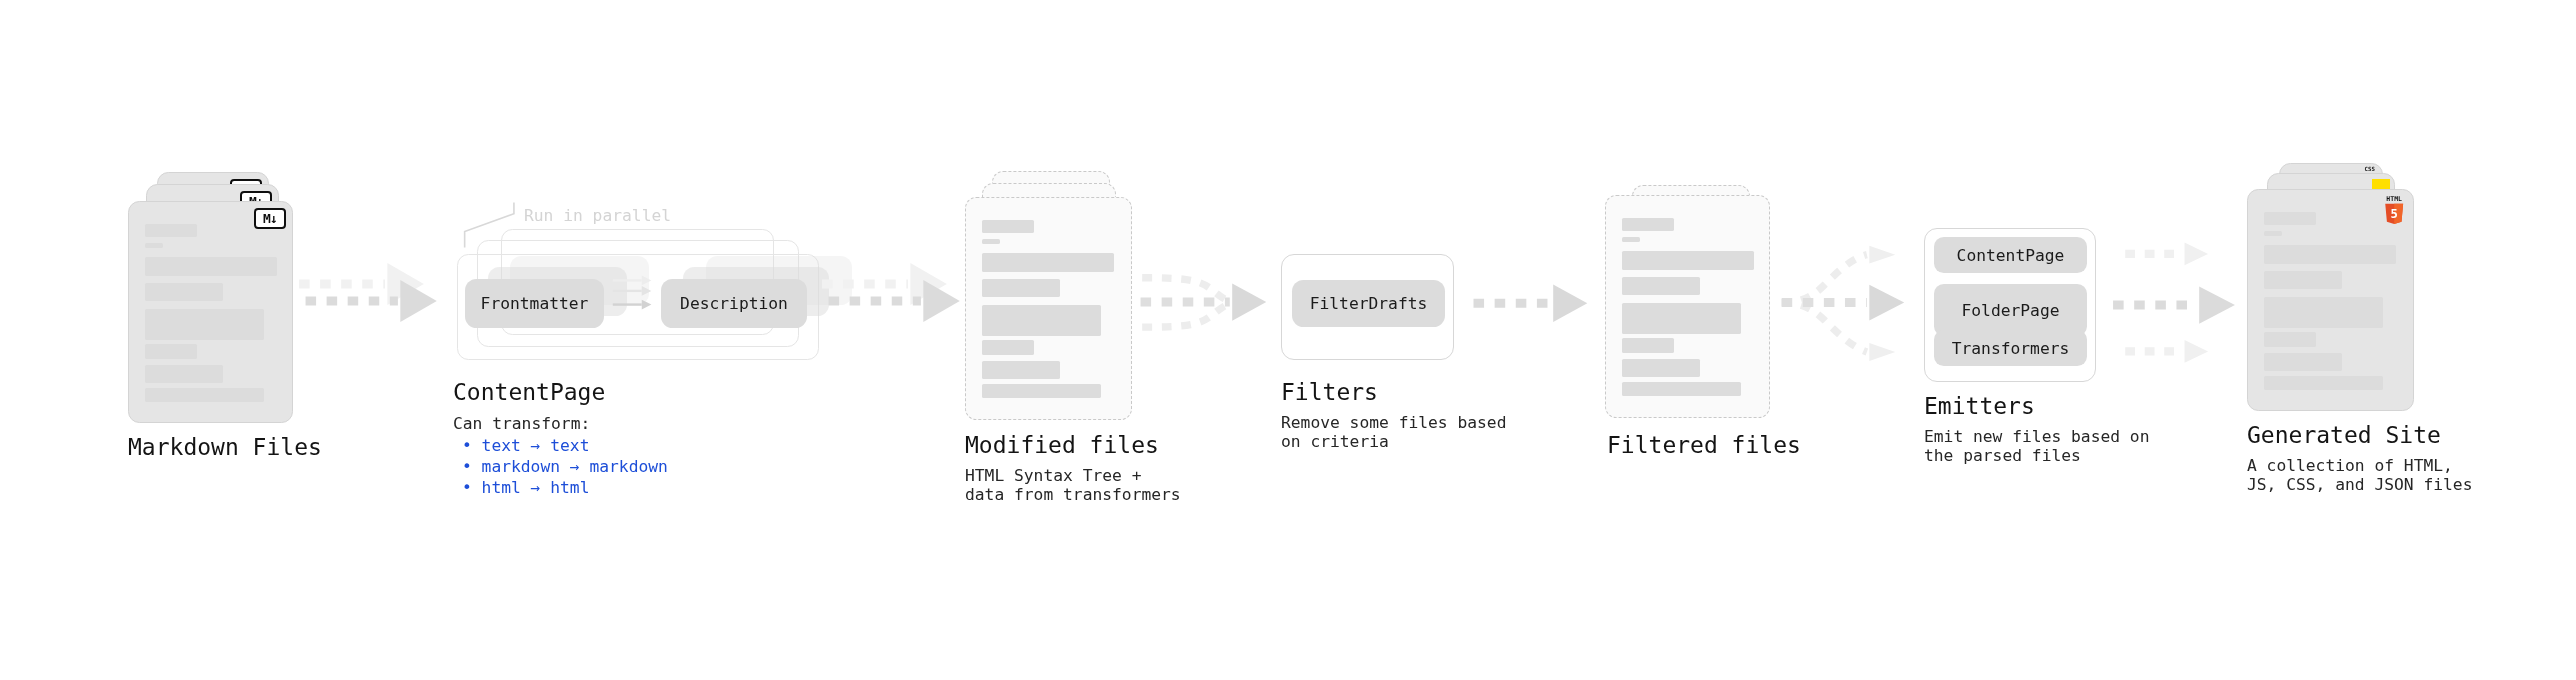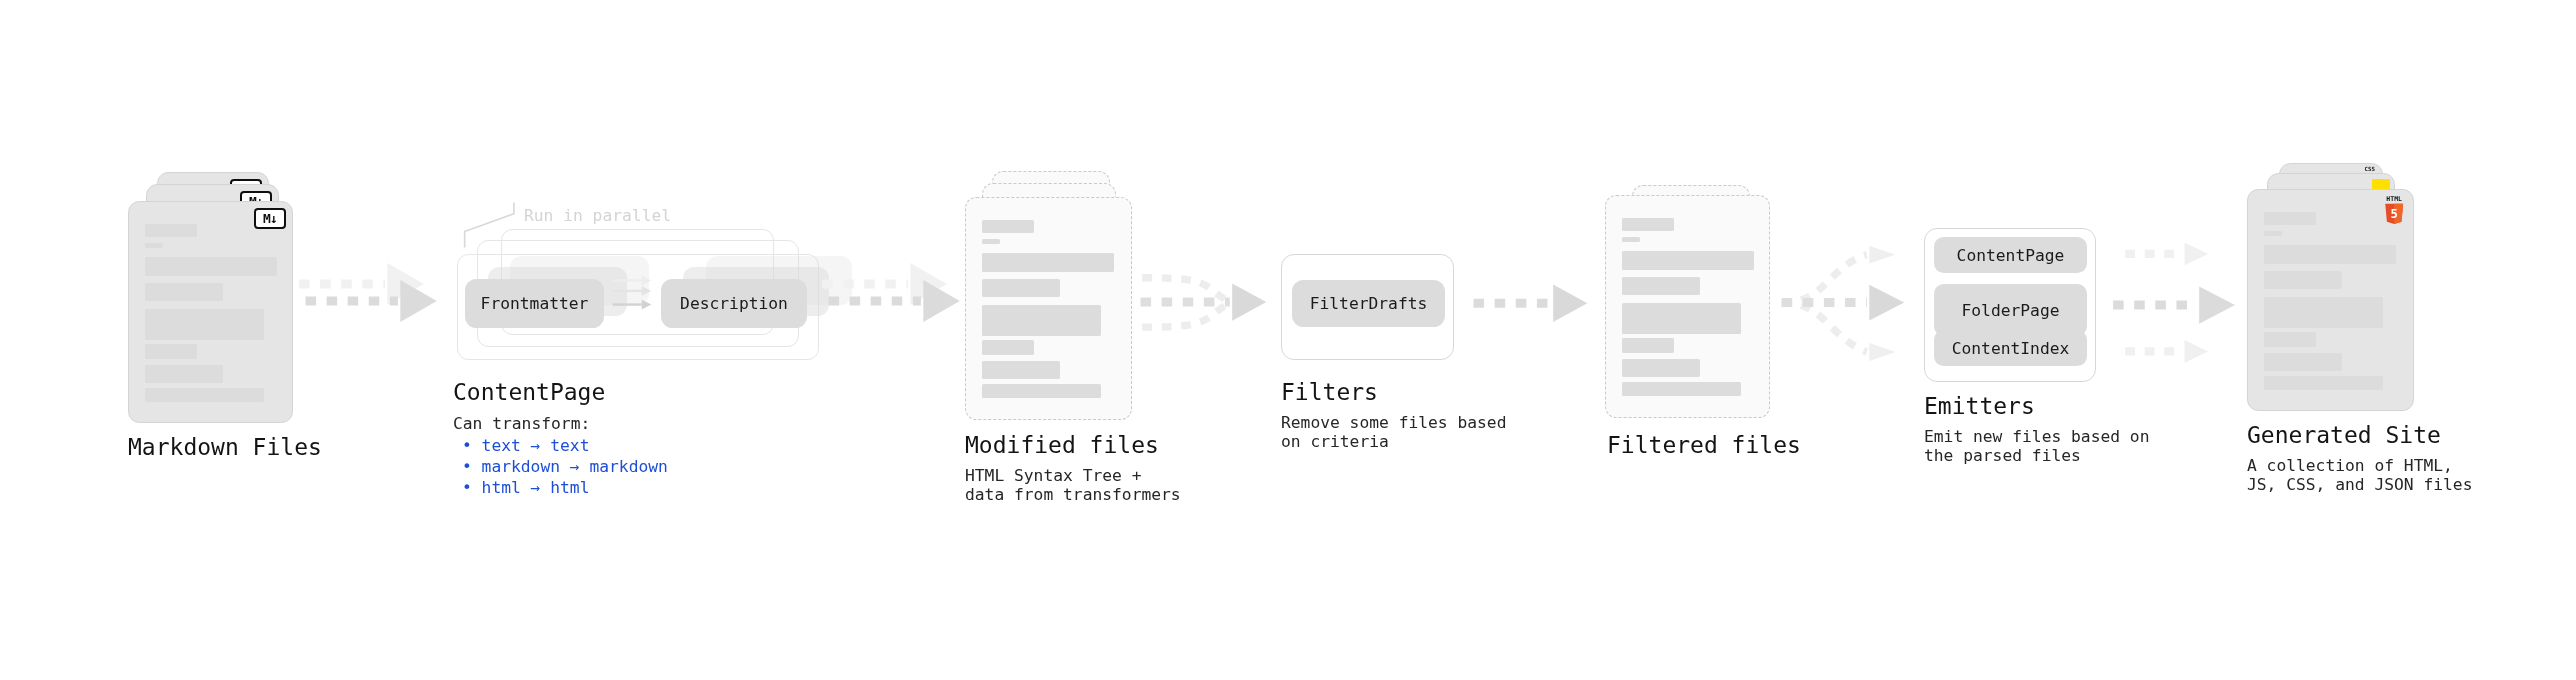--- a/index.html
+++ b/index.html
@@ -191,21 +191,21 @@
     <polygon points="115,7 115,29 147,18" fill="#efefef"></polygon>
     <path d="M 7,77 C 30,77 45,84 60,99 C 80,119 95,132 112,138" fill="none" stroke="#ededed" stroke-width="9" stroke-dasharray="12 12"></path>
     <polygon points="115,127 115,149 147,138" fill="#efefef"></polygon>
     <line x1="7" y1="77" x2="112" y2="77" stroke="#dedede" stroke-width="11" stroke-dasharray="13 13"></line>
     <polygon points="115,55 115,99 158,77" fill="#d9d9d9"></polygon>
   </svg>
 
   <div class="panel-box" style="left:1924px;top:228px;width:172px;height:154px;"></div>
   <div class="chip" style="left:1934px;top:237px;width:153px;height:36px;border-radius:9.8px;text-align:right;">ContentPage</div>
   <div class="chip" style="left:1934px;top:284px;width:153px;height:52px;border-radius:9.8px;">FolderPage</div>
-  <div class="chip" style="left:1934px;top:330px;width:153px;height:36px;border-radius:9.8px;">ContentIndex</div>
+  <div class="chip" style="left:1934px;top:330px;width:153px;height:36px;border-radius:9.8px;">Transformers</div>
   <div class="tblock" style="left:1924px;top:393px;">
     <div class="title">Emitters</div>
     <div class="desc">Emit new files based on
 the parsed files</div>
   </div>
 
   <svg class="arrow-svg" style="left:2109px;top:236px;" width="130" height="130" viewBox="0 0 160 160">
     <line x1="20" y1="22" x2="90" y2="22" stroke="#f0f0f0" stroke-width="10" stroke-dasharray="12 12"></line>
     <polygon points="93,8 93,36 122,22" fill="#f0f0f0"></polygon>
     <line x1="5" y1="85" x2="108" y2="85" stroke="#dbdbdb" stroke-width="11" stroke-dasharray="13 13"></line>

